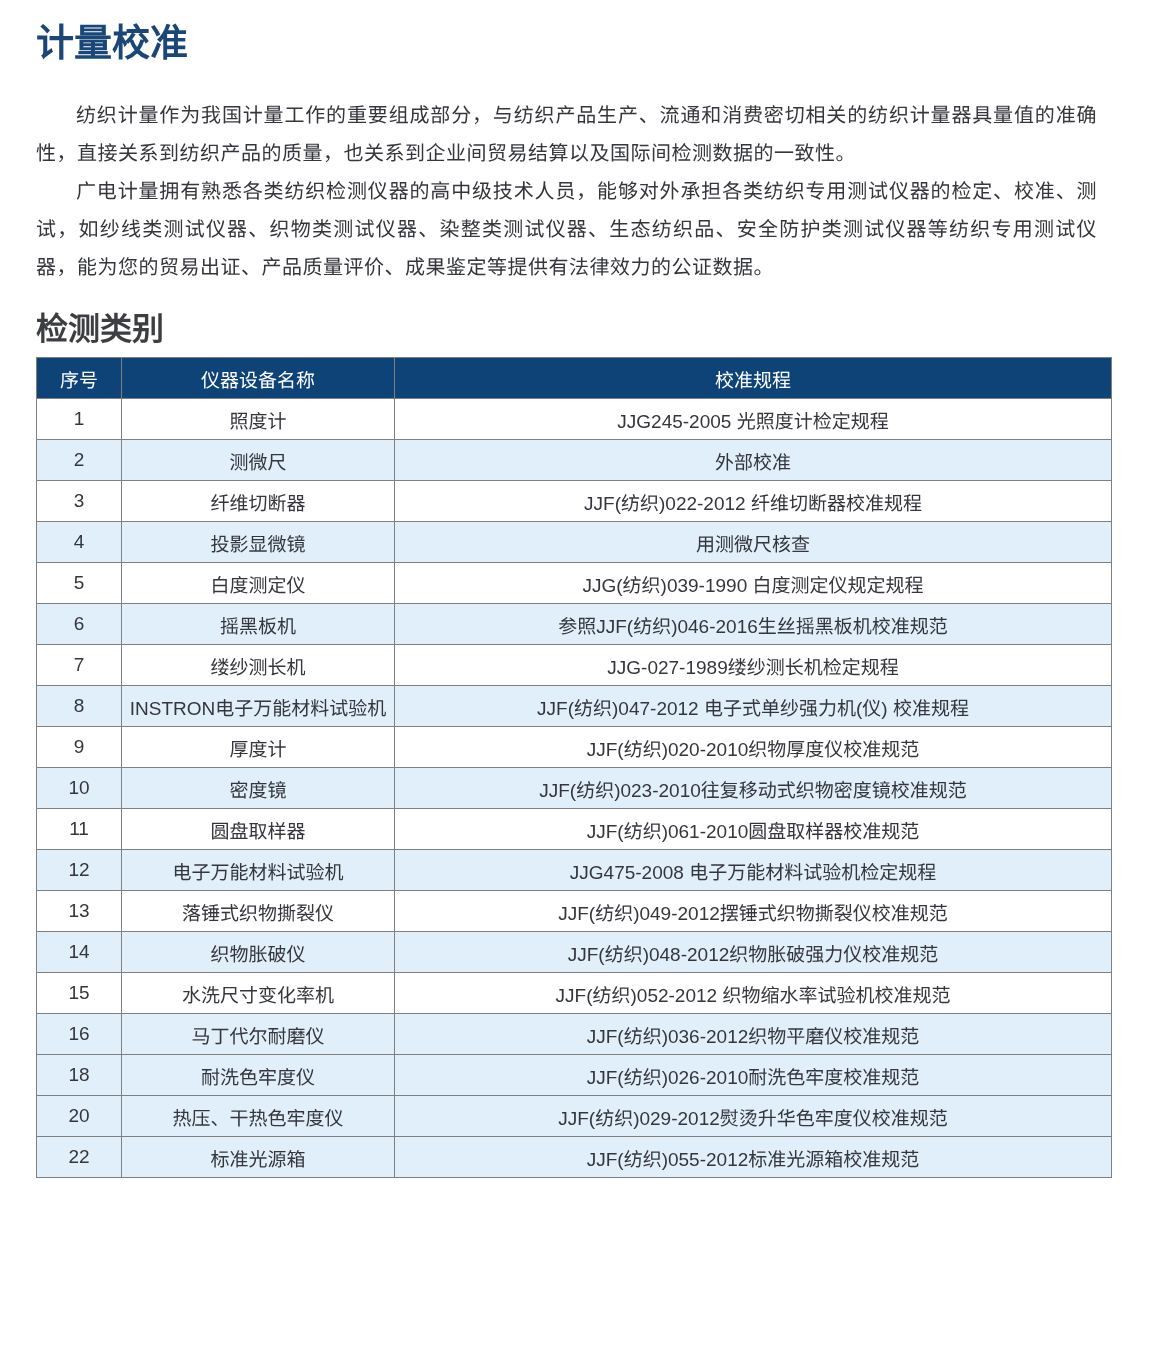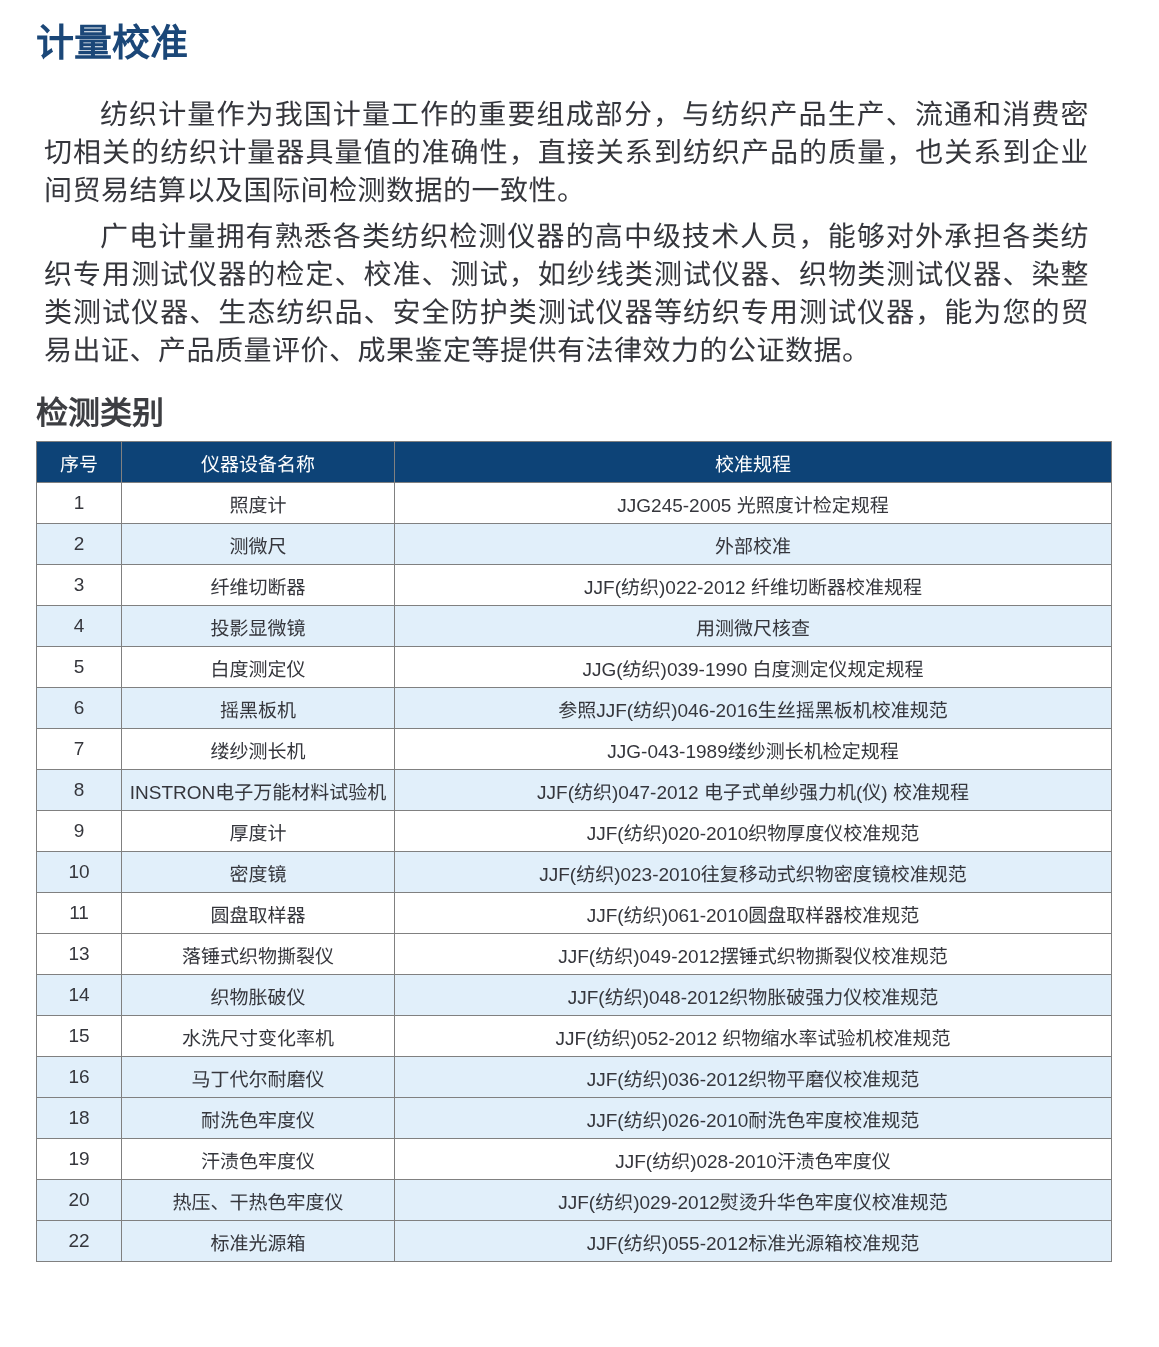--- a/index.html
+++ b/index.html
@@ -27,22 +27,22 @@
     overflow: hidden;
   }
   .page-title {
     margin: 20px 0 30px 0;
     font-size: 38px;
     line-height: 46px;
     font-weight: bold;
     color: var(--title-color);
   }
   .intro p {
-    margin: 8px;
-    font-size: 28px;
+    margin: 0;
+    font-size: 20px;
     line-height: 38px;
     color: var(--body-text);
     text-indent: 2em;
     text-align: justify;
     letter-spacing: 0.5px;
   }
   .section-heading {
     margin: 28px 0 13px 0;
     font-size: 32px;
     line-height: 30px;
@@ -131,21 +131,21 @@
           <td>JJG(纺织)039-1990 白度测定仪规定规程</td>
         </tr>
         <tr class="alt">
           <td>6</td>
           <td>摇黑板机</td>
           <td>参照JJF(纺织)046-2016生丝摇黑板机校准规范</td>
         </tr>
         <tr>
           <td>7</td>
           <td>缕纱测长机</td>
-          <td>JJG-043-1989缕纱测长机检定规程</td>
+          <td>JJG-027-1989缕纱测长机检定规程</td>
         </tr>
         <tr class="alt">
           <td>8</td>
           <td>INSTRON电子万能材料试验机</td>
           <td>JJF(纺织)047-2012 电子式单纱强力机(仪) 校准规程</td>
         </tr>
         <tr>
           <td>9</td>
           <td>厚度计</td>
           <td>JJF(纺织)020-2010织物厚度仪校准规范</td>
@@ -153,20 +153,25 @@
         <tr class="alt">
           <td>10</td>
           <td>密度镜</td>
           <td>JJF(纺织)023-2010往复移动式织物密度镜校准规范</td>
         </tr>
         <tr>
           <td>11</td>
           <td>圆盘取样器</td>
           <td>JJF(纺织)061-2010圆盘取样器校准规范</td>
         </tr>
+        <tr class="alt">
+          <td>12</td>
+          <td>电子万能材料试验机</td>
+          <td>JJG475-2008 电子万能材料试验机检定规程</td>
+        </tr>
         <tr>
           <td>13</td>
           <td>落锤式织物撕裂仪</td>
           <td>JJF(纺织)049-2012摆锤式织物撕裂仪校准规范</td>
         </tr>
         <tr class="alt">
           <td>14</td>
           <td>织物胀破仪</td>
           <td>JJF(纺织)048-2012织物胀破强力仪校准规范</td>
         </tr>
@@ -178,25 +183,20 @@
         <tr class="alt">
           <td>16</td>
           <td>马丁代尔耐磨仪</td>
           <td>JJF(纺织)036-2012织物平磨仪校准规范</td>
         </tr>
         <tr class="alt">
           <td>18</td>
           <td>耐洗色牢度仪</td>
           <td>JJF(纺织)026-2010耐洗色牢度校准规范</td>
         </tr>
-        <tr>
-          <td>19</td>
-          <td>汗渍色牢度仪</td>
-          <td>JJF(纺织)028-2010汗渍色牢度仪</td>
-        </tr>
         <tr class="alt">
           <td>20</td>
           <td>热压、干热色牢度仪</td>
           <td>JJF(纺织)029-2012熨烫升华色牢度仪校准规范</td>
         </tr>
         <tr class="alt">
           <td>22</td>
           <td>标准光源箱</td>
           <td>JJF(纺织)055-2012标准光源箱校准规范</td>
         </tr>

